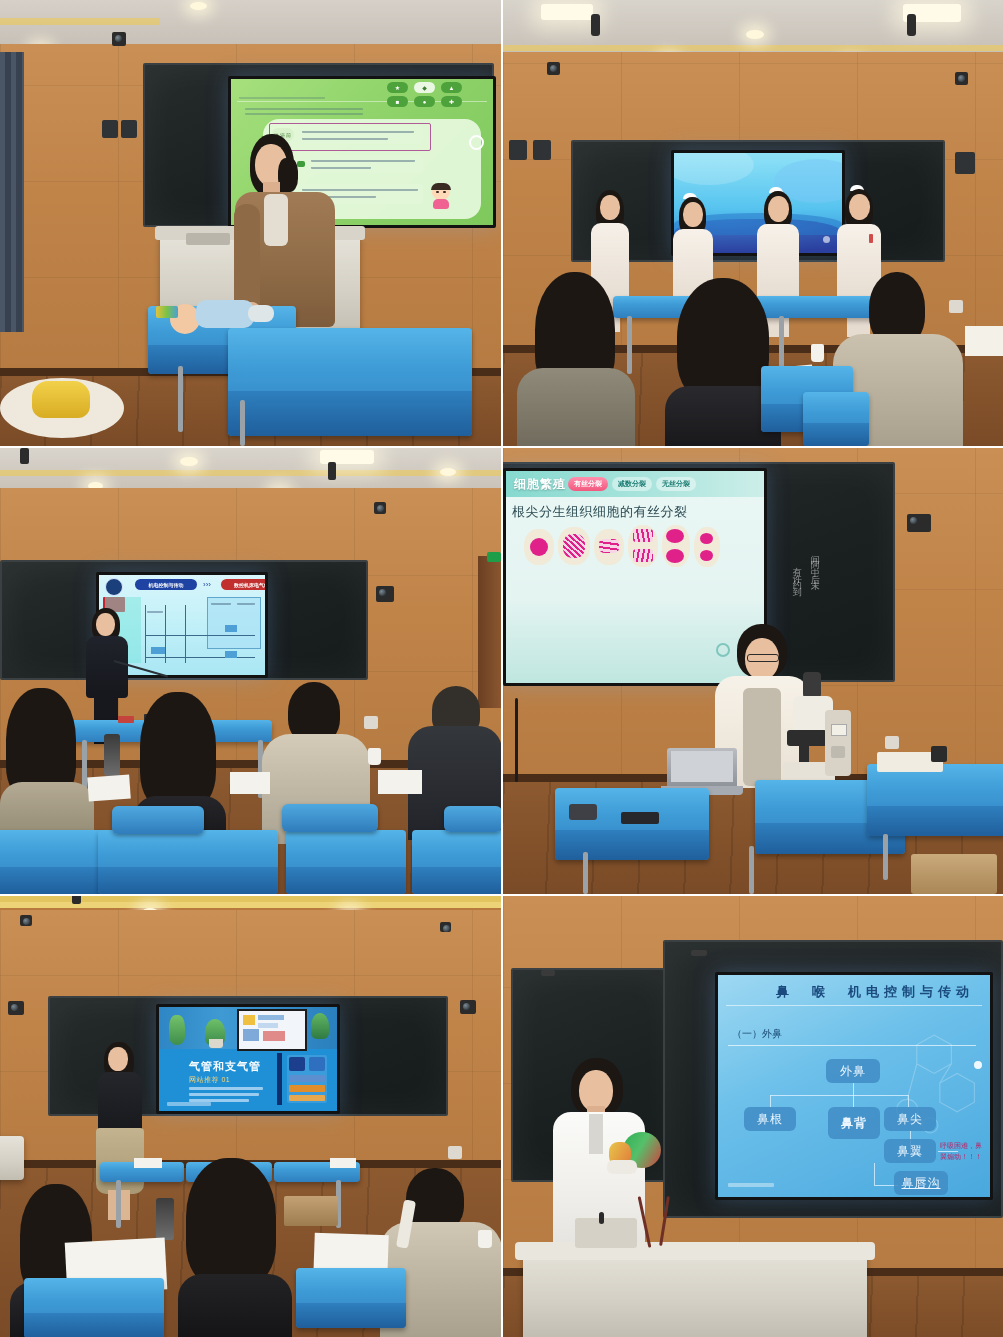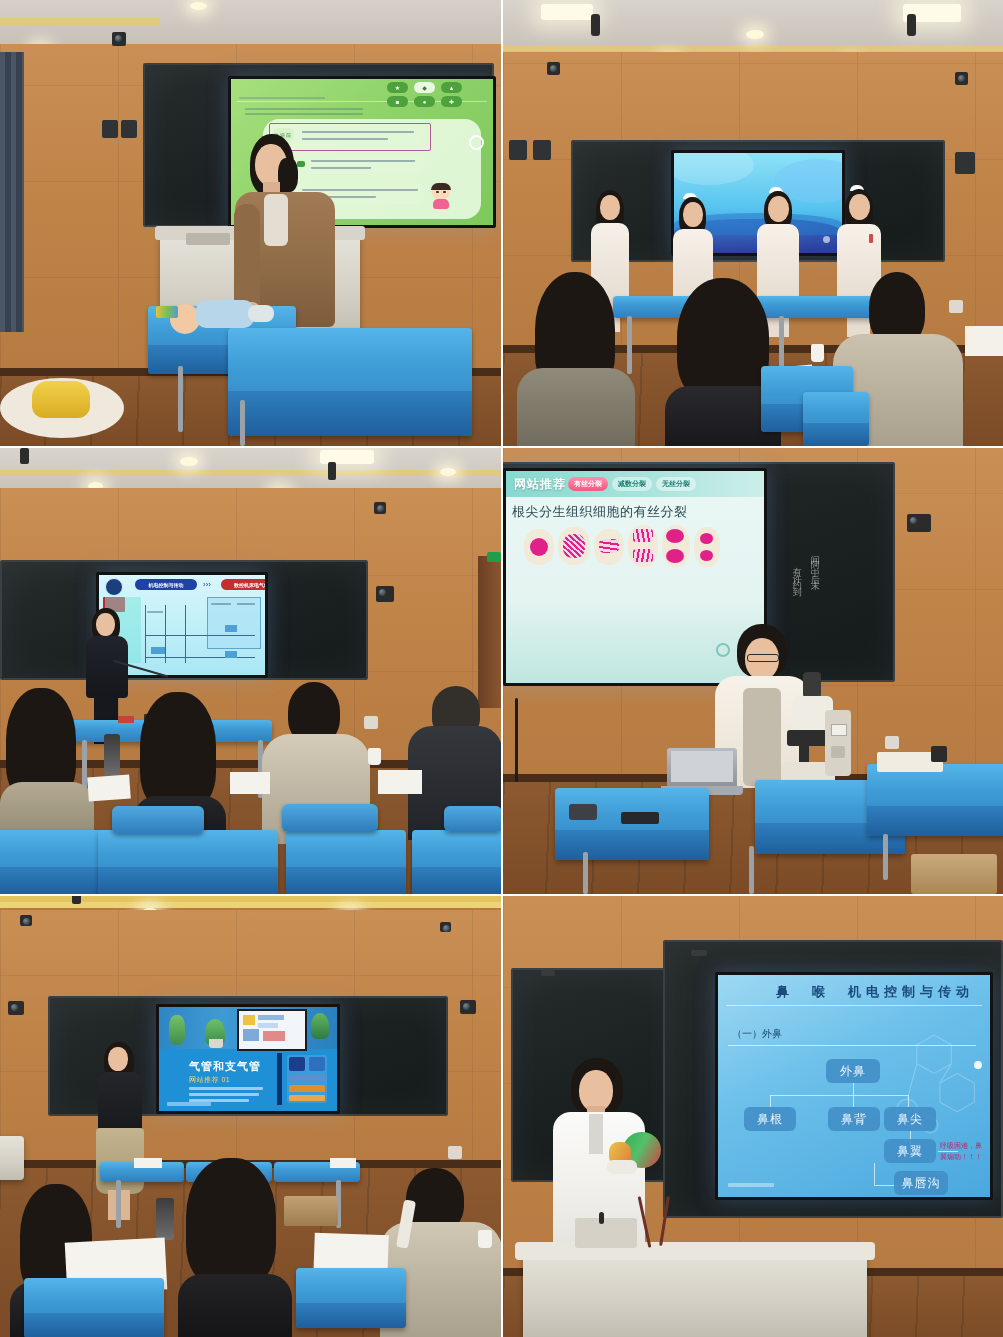--- a/index.html
+++ b/index.html
@@ -373,21 +373,21 @@
     <div class="wall" style="top:0;height:334px;"></div>
     <div class="blackboard" style="left:-4px;top:14px;width:392px;height:216px;"></div>
     <div class="cam" style="left:404px;top:66px;width:24px;height:18px;"></div>
 
     <div class="chalk" style="left:306px;top:100px;height:72px;">间  阿  中  后  末</div>
     <div class="chalk" style="left:288px;top:112px;height:66px;">有  许  约  到</div>
 
     <div class="screen" style="left:0px;top:20px;width:258px;height:212px;">
       <div class="slide" style="background:linear-gradient(180deg,#eaf7f5 0%,#e4f4f1 60%,#bfe6e0 100%);">
         <div style="position:absolute;left:0;top:0;width:100%;height:26px;background:linear-gradient(90deg,#86d9cf,#a9e4dc 55%,#cdeee9);"></div>
-        <div style="position:absolute;left:8px;top:5px;font-size:12px;font-weight:bold;color:#ffffff;letter-spacing:1px;text-shadow:0 1px 2px rgba(0,0,0,.25);">网站推荐</div>
+        <div style="position:absolute;left:8px;top:5px;font-size:12px;font-weight:bold;color:#ffffff;letter-spacing:1px;text-shadow:0 1px 2px rgba(0,0,0,.25);">细胞繁殖</div>
         <div class="pill" style="left:62px;top:6px;width:40px;height:14px;background:linear-gradient(180deg,#ff8fae,#f2587e);font-size:7px;">有丝分裂</div>
         <div class="pill" style="left:106px;top:6px;width:40px;height:14px;background:rgba(255,255,255,.45);color:#1d7d73;font-size:7px;">减数分裂</div>
         <div class="pill" style="left:150px;top:6px;width:40px;height:14px;background:rgba(255,255,255,.45);color:#1d7d73;font-size:7px;">无丝分裂</div>
         <div style="position:absolute;left:6px;top:32px;font-size:13px;color:#2b4a52;letter-spacing:.5px;">根尖分生组织细胞的有丝分裂</div>
 
         <div class="cellitem" style="left:18px;top:58px;width:30px;height:36px;">
           <i style="left:6px;top:9px;width:18px;height:18px;"></i>
         </div>
         <div class="cellitem" style="left:52px;top:56px;width:32px;height:38px;">
           <i style="left:5px;top:7px;width:22px;height:24px;border-radius:40%;background:repeating-linear-gradient(42deg,#e0218a 0 2px,#f7d4e6 2px 4px);"></i>
@@ -584,30 +584,30 @@
         <div style="position:absolute;left:10px;top:70px;right:14px;height:1px;background:rgba(255,255,255,.65);"></div>
 
         <div class="boxnode" style="left:108px;top:84px;width:54px;height:24px;font-size:12px;">外鼻</div>
         <div class="connector" style="left:135px;top:108px;width:1px;height:12px;"></div>
         <div class="connector" style="left:52px;top:120px;width:138px;height:1px;"></div>
         <div class="connector" style="left:52px;top:120px;width:1px;height:12px;"></div>
         <div class="connector" style="left:135px;top:120px;width:1px;height:12px;"></div>
         <div class="connector" style="left:190px;top:120px;width:1px;height:12px;"></div>
 
         <div class="boxnode" style="left:26px;top:132px;width:52px;height:24px;font-size:12px;">鼻根</div>
-        <div class="boxnode" style="left:110px;top:132px;width:52px;height:24px;font-size:12px;">鼻背</div>
+        <div class="boxnode" style="left:110px;top:132px;width:52px;height:32px;font-size:12px;font-weight:bold;">鼻背</div>
         <div class="boxnode" style="left:166px;top:132px;width:52px;height:24px;font-size:12px;">鼻尖</div>
 
         <div class="connector" style="left:192px;top:156px;width:1px;height:24px;"></div>
         <div class="boxnode" style="left:166px;top:164px;width:52px;height:24px;font-size:12px;">鼻翼</div>
         <div class="connector" style="left:220px;top:176px;width:20px;height:1px;"></div>
         <div style="position:absolute;left:222px;top:166px;width:48px;font-size:7px;color:#b9286a;line-height:1.5;white-space:normal;">呼吸困难，鼻翼煽动！！！</div>
         <div class="connector" style="left:156px;top:188px;width:1px;height:22px;"></div>
         <div class="connector" style="left:156px;top:210px;width:24px;height:1px;"></div>
-        <div class="boxnode" style="left:176px;top:196px;width:54px;height:24px;font-size:12px;">鼻唇沟</div>
+        <div class="boxnode" style="left:176px;top:196px;width:54px;height:24px;font-size:12px;text-decoration:underline;">鼻唇沟</div>
         <div class="blurtext" style="left:10px;bottom:10px;width:46px;height:4px;background:rgba(255,255,255,.5);"></div>
         <div style="position:absolute;right:8px;top:86px;width:8px;height:8px;border-radius:50%;background:rgba(255,255,255,.9);"></div>
       </div>
     </div>
 
     <div class="floor" style="top:378px;height:68px;"></div>
     <div class="baseboard" style="top:372px;"></div>
 
     <div class="person" style="left:48px;top:162px;width:96px;height:206px;">
       <div class="hairback" style="left:20px;top:0;width:52px;height:58px;"></div>

